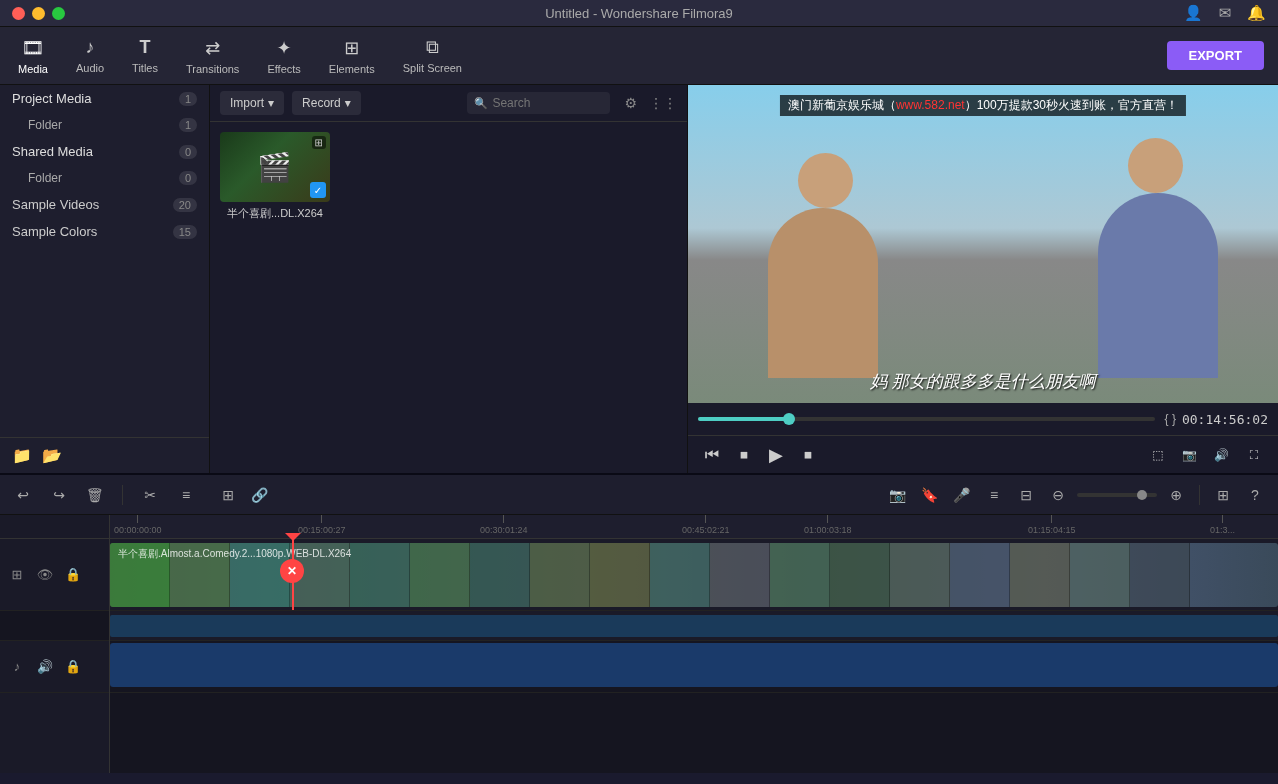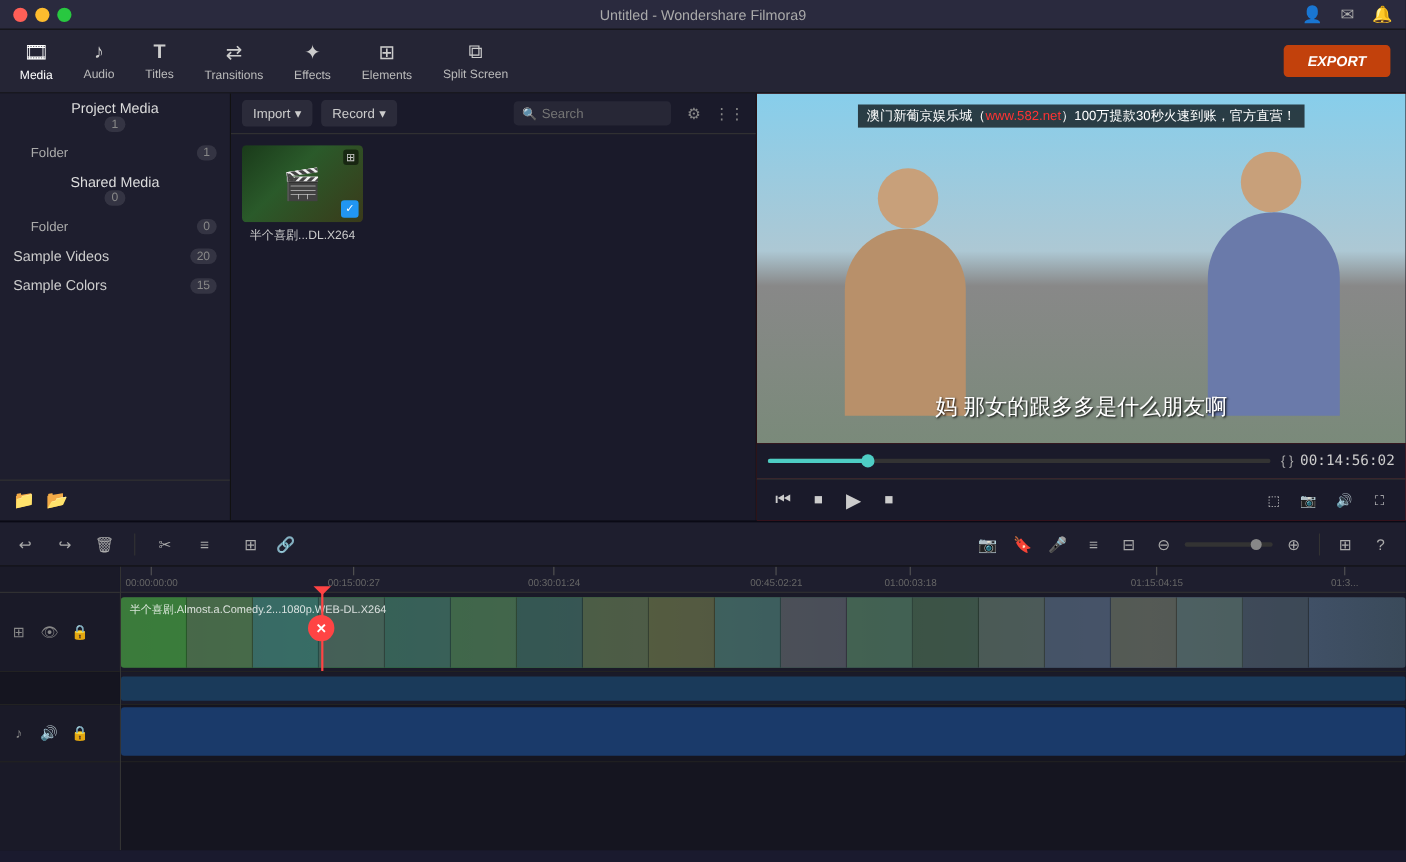--- a/index.html
+++ b/index.html
@@ -80,30 +80,29 @@
       font-size: 18px;
       color: #ccc;
     }
     .toolbar-item.active .toolbar-icon {
       color: #fff;
     }
     .toolbar-separator {
       flex: 1;
     }
     .export-btn {
-      background: #c2410c;
+      background: #8b5cf6;
       color: white;
       padding: 7px 22px;
       border: none;
       border-radius: 4px;
       font-size: 13px;
       font-weight: bold;
       cursor: pointer;
       margin-right: 10px;
-      font-style: italic;
     }
 
     
     .main-content {
       display: flex;
       height: calc(784px - 38px - 58px - 300px);
     }
 
     
     .sidebar {
@@ -119,21 +118,20 @@
       align-items: center;
       justify-content: space-between;
       padding: 6px 12px;
       cursor: pointer;
       font-size: 13px;
       color: #ccc;
     }
     .sidebar-item.section-header {
       font-weight: 500;
       color: #ddd;
-      flex-direction: column;
     }
     .sidebar-item .count {
       font-size: 11px;
       color: #888;
       background: rgba(255,255,255,0.1);
       padding: 1px 6px;
       border-radius: 10px;
     }
     .sidebar-item .indent {
       margin-left: 16px;
@@ -257,21 +255,21 @@
       color: #ccc;
       text-align: center;
       overflow: hidden;
       text-overflow: ellipsis;
       white-space: nowrap;
     }
 
     
     .preview-area {
       width: 590px;
-      background: #b91c1c;
+      background: #3b82f6;
       display: flex;
       flex-direction: column;
     }
     .video-preview {
       flex: 1;
       position: relative;
       background: #000;
       overflow: hidden;
     }
     .video-frame {
@@ -290,27 +288,28 @@
       color: #fff;
       padding: 2px 8px;
       font-size: 12px;
       white-space: nowrap;
     }
     .video-overlay-text .red-link {
       color: #ff3333;
     }
     .video-subtitle {
       position: absolute;
-      bottom: 20px;
+      bottom: 10px;
       left: 50%;
       transform: translateX(-50%);
       color: #fff;
-      font-size: 20px;
+      font-size: 17px;
       white-space: nowrap;
       text-shadow: 1px 1px 2px #000;
+      font-style: italic;
     }
 
     
     .playback-controls {
       height: 38px;
       background: #1a1a2a;
       display: flex;
       align-items: center;
       padding: 0 10px;
       gap: 4px;

